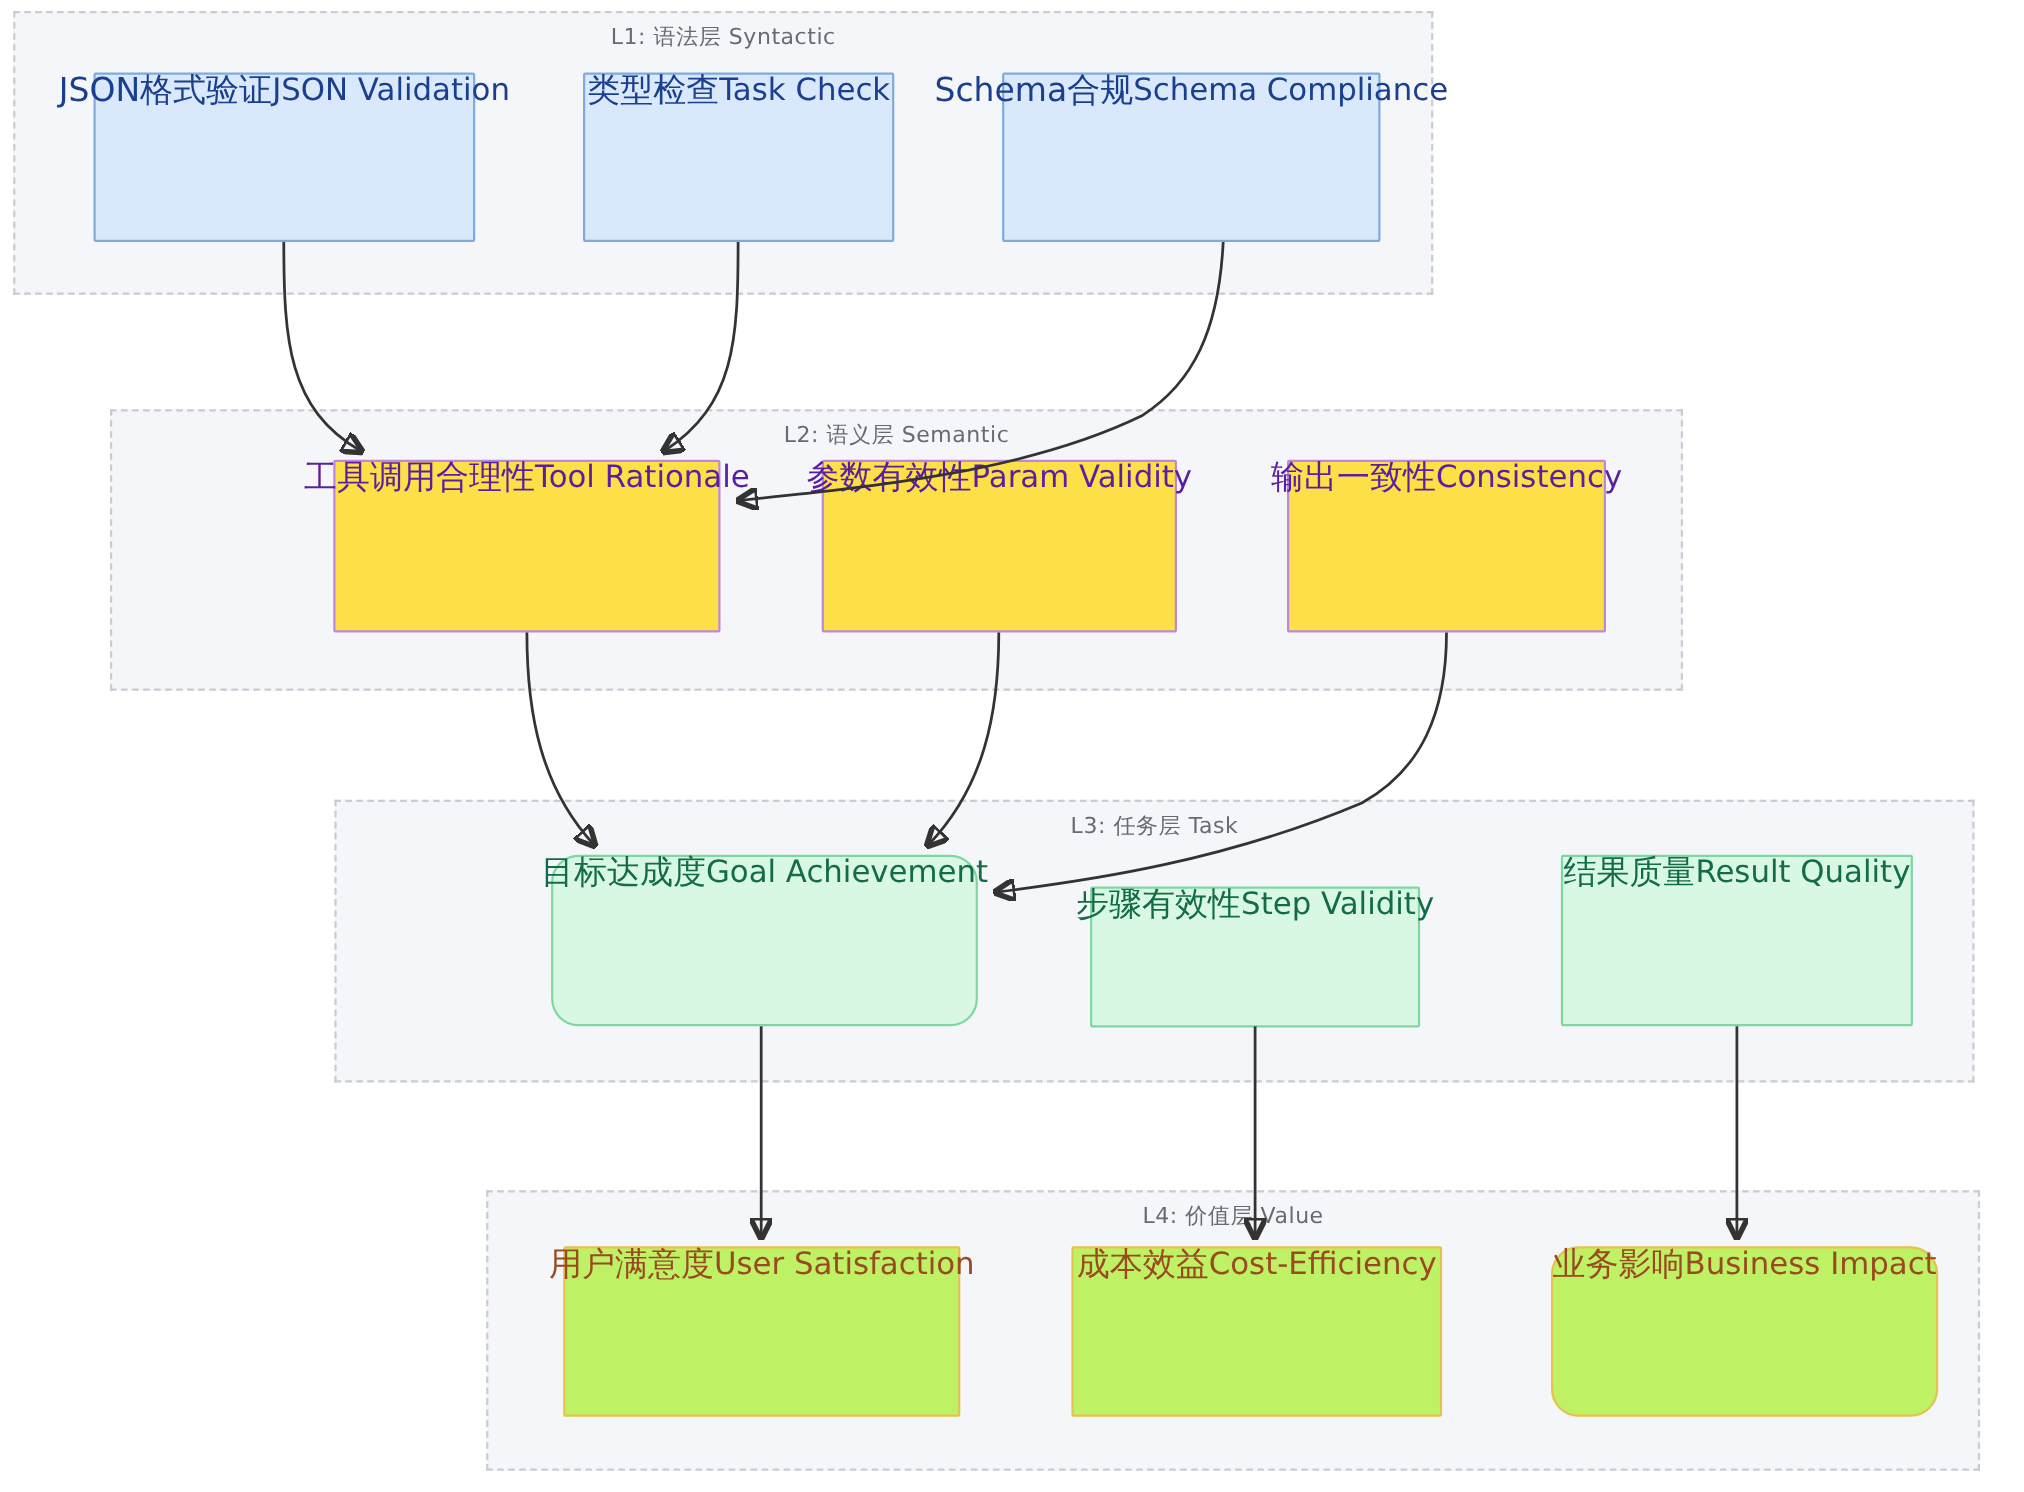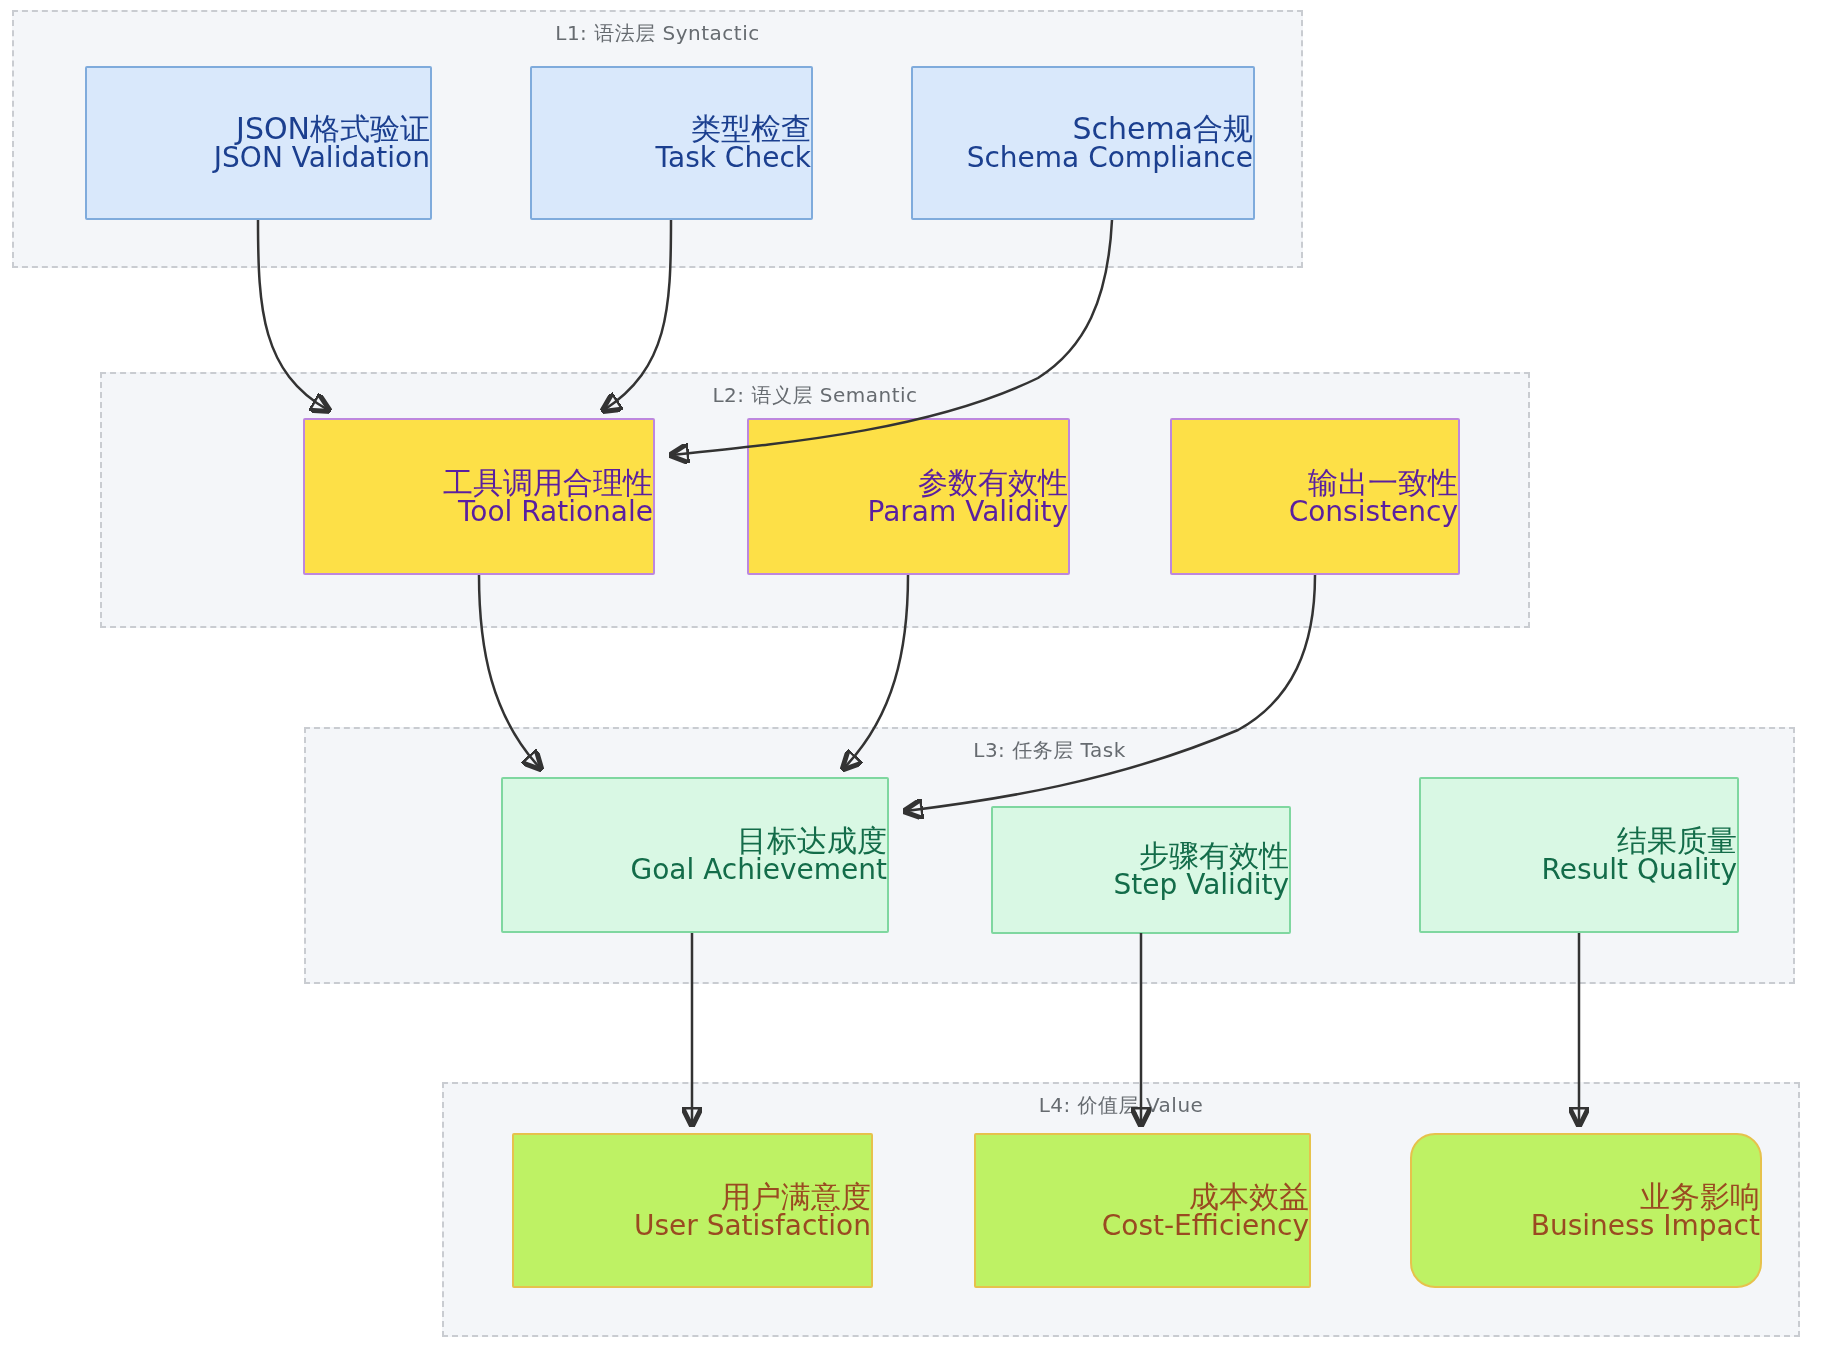--- a/index.html
+++ b/index.html
@@ -9,21 +9,21 @@
   }
   .cluster{
     position:absolute;background:#f4f6f9;border:2px dashed #c9ccd1;box-sizing:border-box;
   }
   .cluster-title{
     position:absolute;left:0;right:0;top:8px;text-align:center;
     font-size:20px;color:#666b70;letter-spacing:.5px;
   }
   .node{
     position:absolute;box-sizing:border-box;border:2px solid;border-radius:2px;
-    display:flex;flex-direction:column;align-items:flex-end;justify-content:center;
+    display:flex;flex-direction:row;align-items:flex-start;justify-content:center;
     gap:0;text-align:center;
   }
   .node .zh{font-size:30px;line-height:30px;white-space:nowrap;}
   .node .en{font-size:28px;line-height:28px;white-space:nowrap;}
   .l1{background:#d9e8fb;border-color:#7fabdc;color:#1b3f8f;}
   .l2{background:#fde047;border-color:#bd87de;color:#5a1fa0;}
   .l3{background:#d9f8e4;border-color:#7fd7a0;color:#136c49;}
   .l4{background:#bef264;border-color:#e6c24c;color:#9a4a21;}
   .edges{position:absolute;left:0;top:0;pointer-events:none;}
   .edges path{fill:none;stroke:#333333;stroke-width:2.5px;}
@@ -68,21 +68,21 @@
   </div>
   <div class="node l2" style="left:747px;top:418px;width:323px;height:157px;">
     <div class="zh">参数有效性</div>
     <div class="en">Param Validity</div>
   </div>
   <div class="node l2" style="left:1170px;top:418px;width:290px;height:157px;">
     <div class="zh">输出一致性</div>
     <div class="en">Consistency</div>
   </div>
 
-  <div class="node l3" style="left:501px;top:777px;width:388px;height:156px;">
+  <div class="node l3" style="left:501px;top:777px;width:388px;height:156px;border-radius:25px;">
     <div class="zh">目标达成度</div>
     <div class="en">Goal Achievement</div>
   </div>
   <div class="node l3" style="left:991px;top:806px;width:300px;height:128px;">
     <div class="zh">步骤有效性</div>
     <div class="en">Step Validity</div>
   </div>
   <div class="node l3" style="left:1419px;top:777px;width:320px;height:156px;">
     <div class="zh">结果质量</div>
     <div class="en">Result Quality</div>

